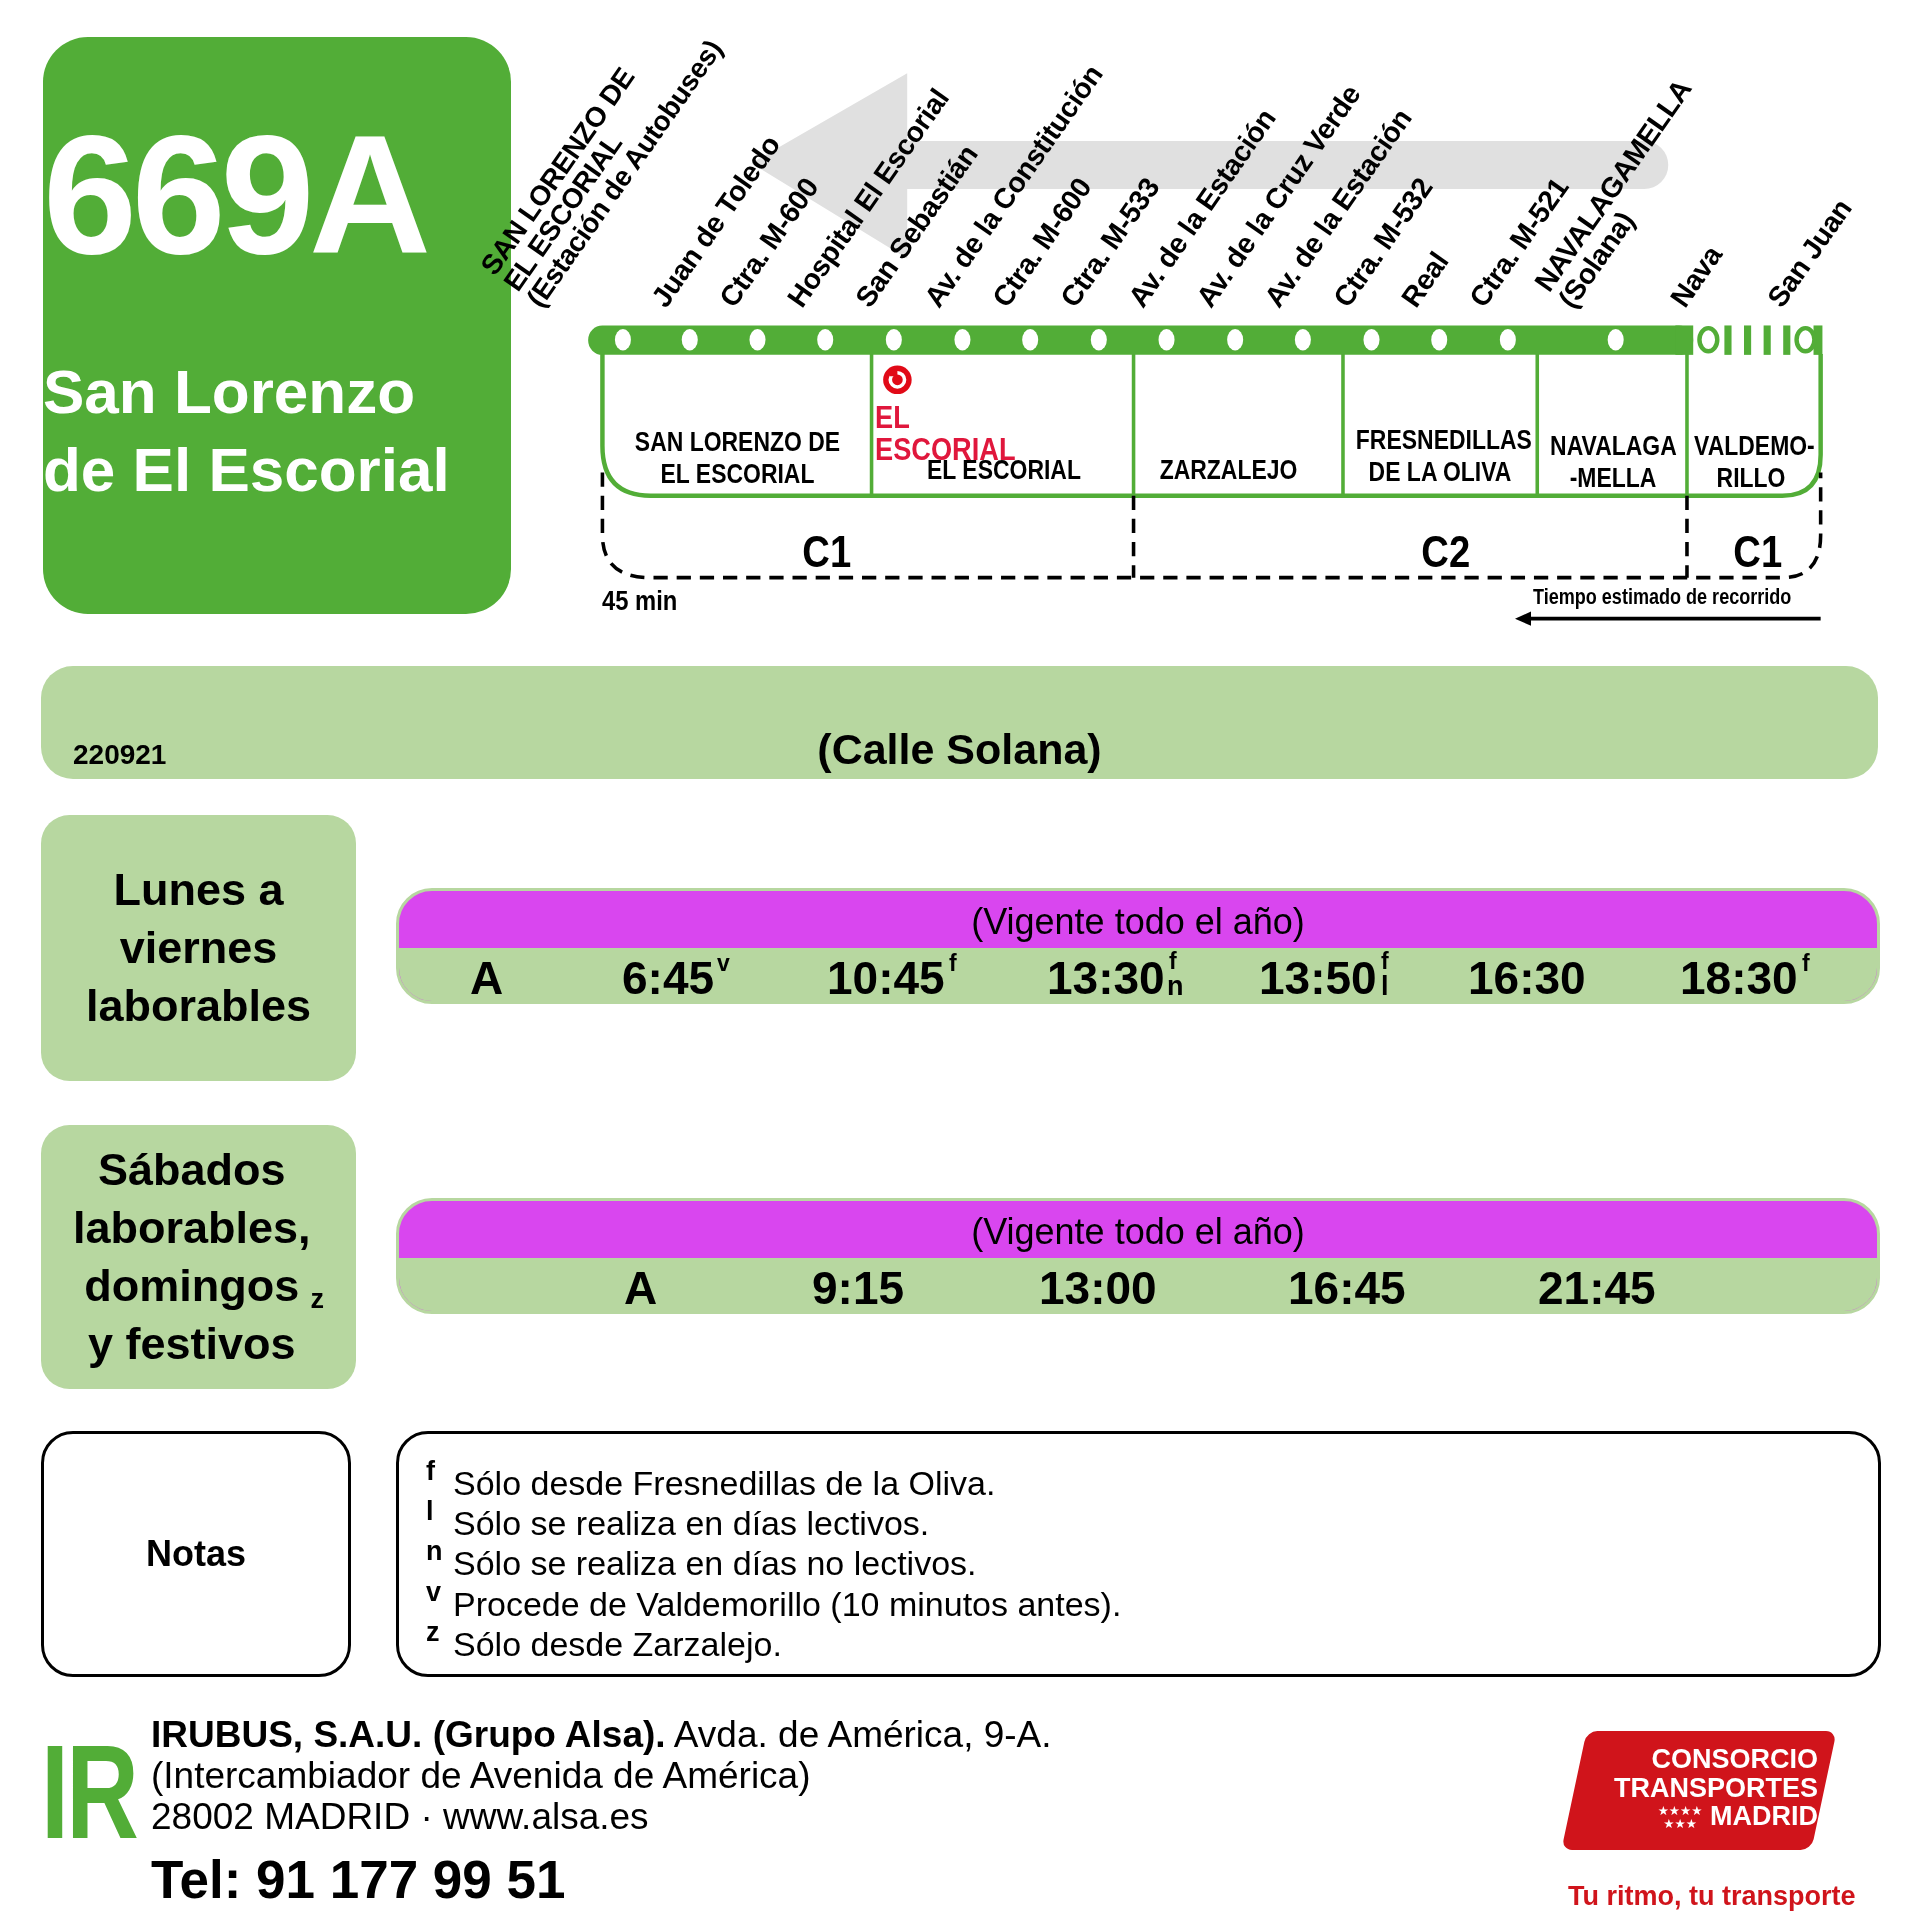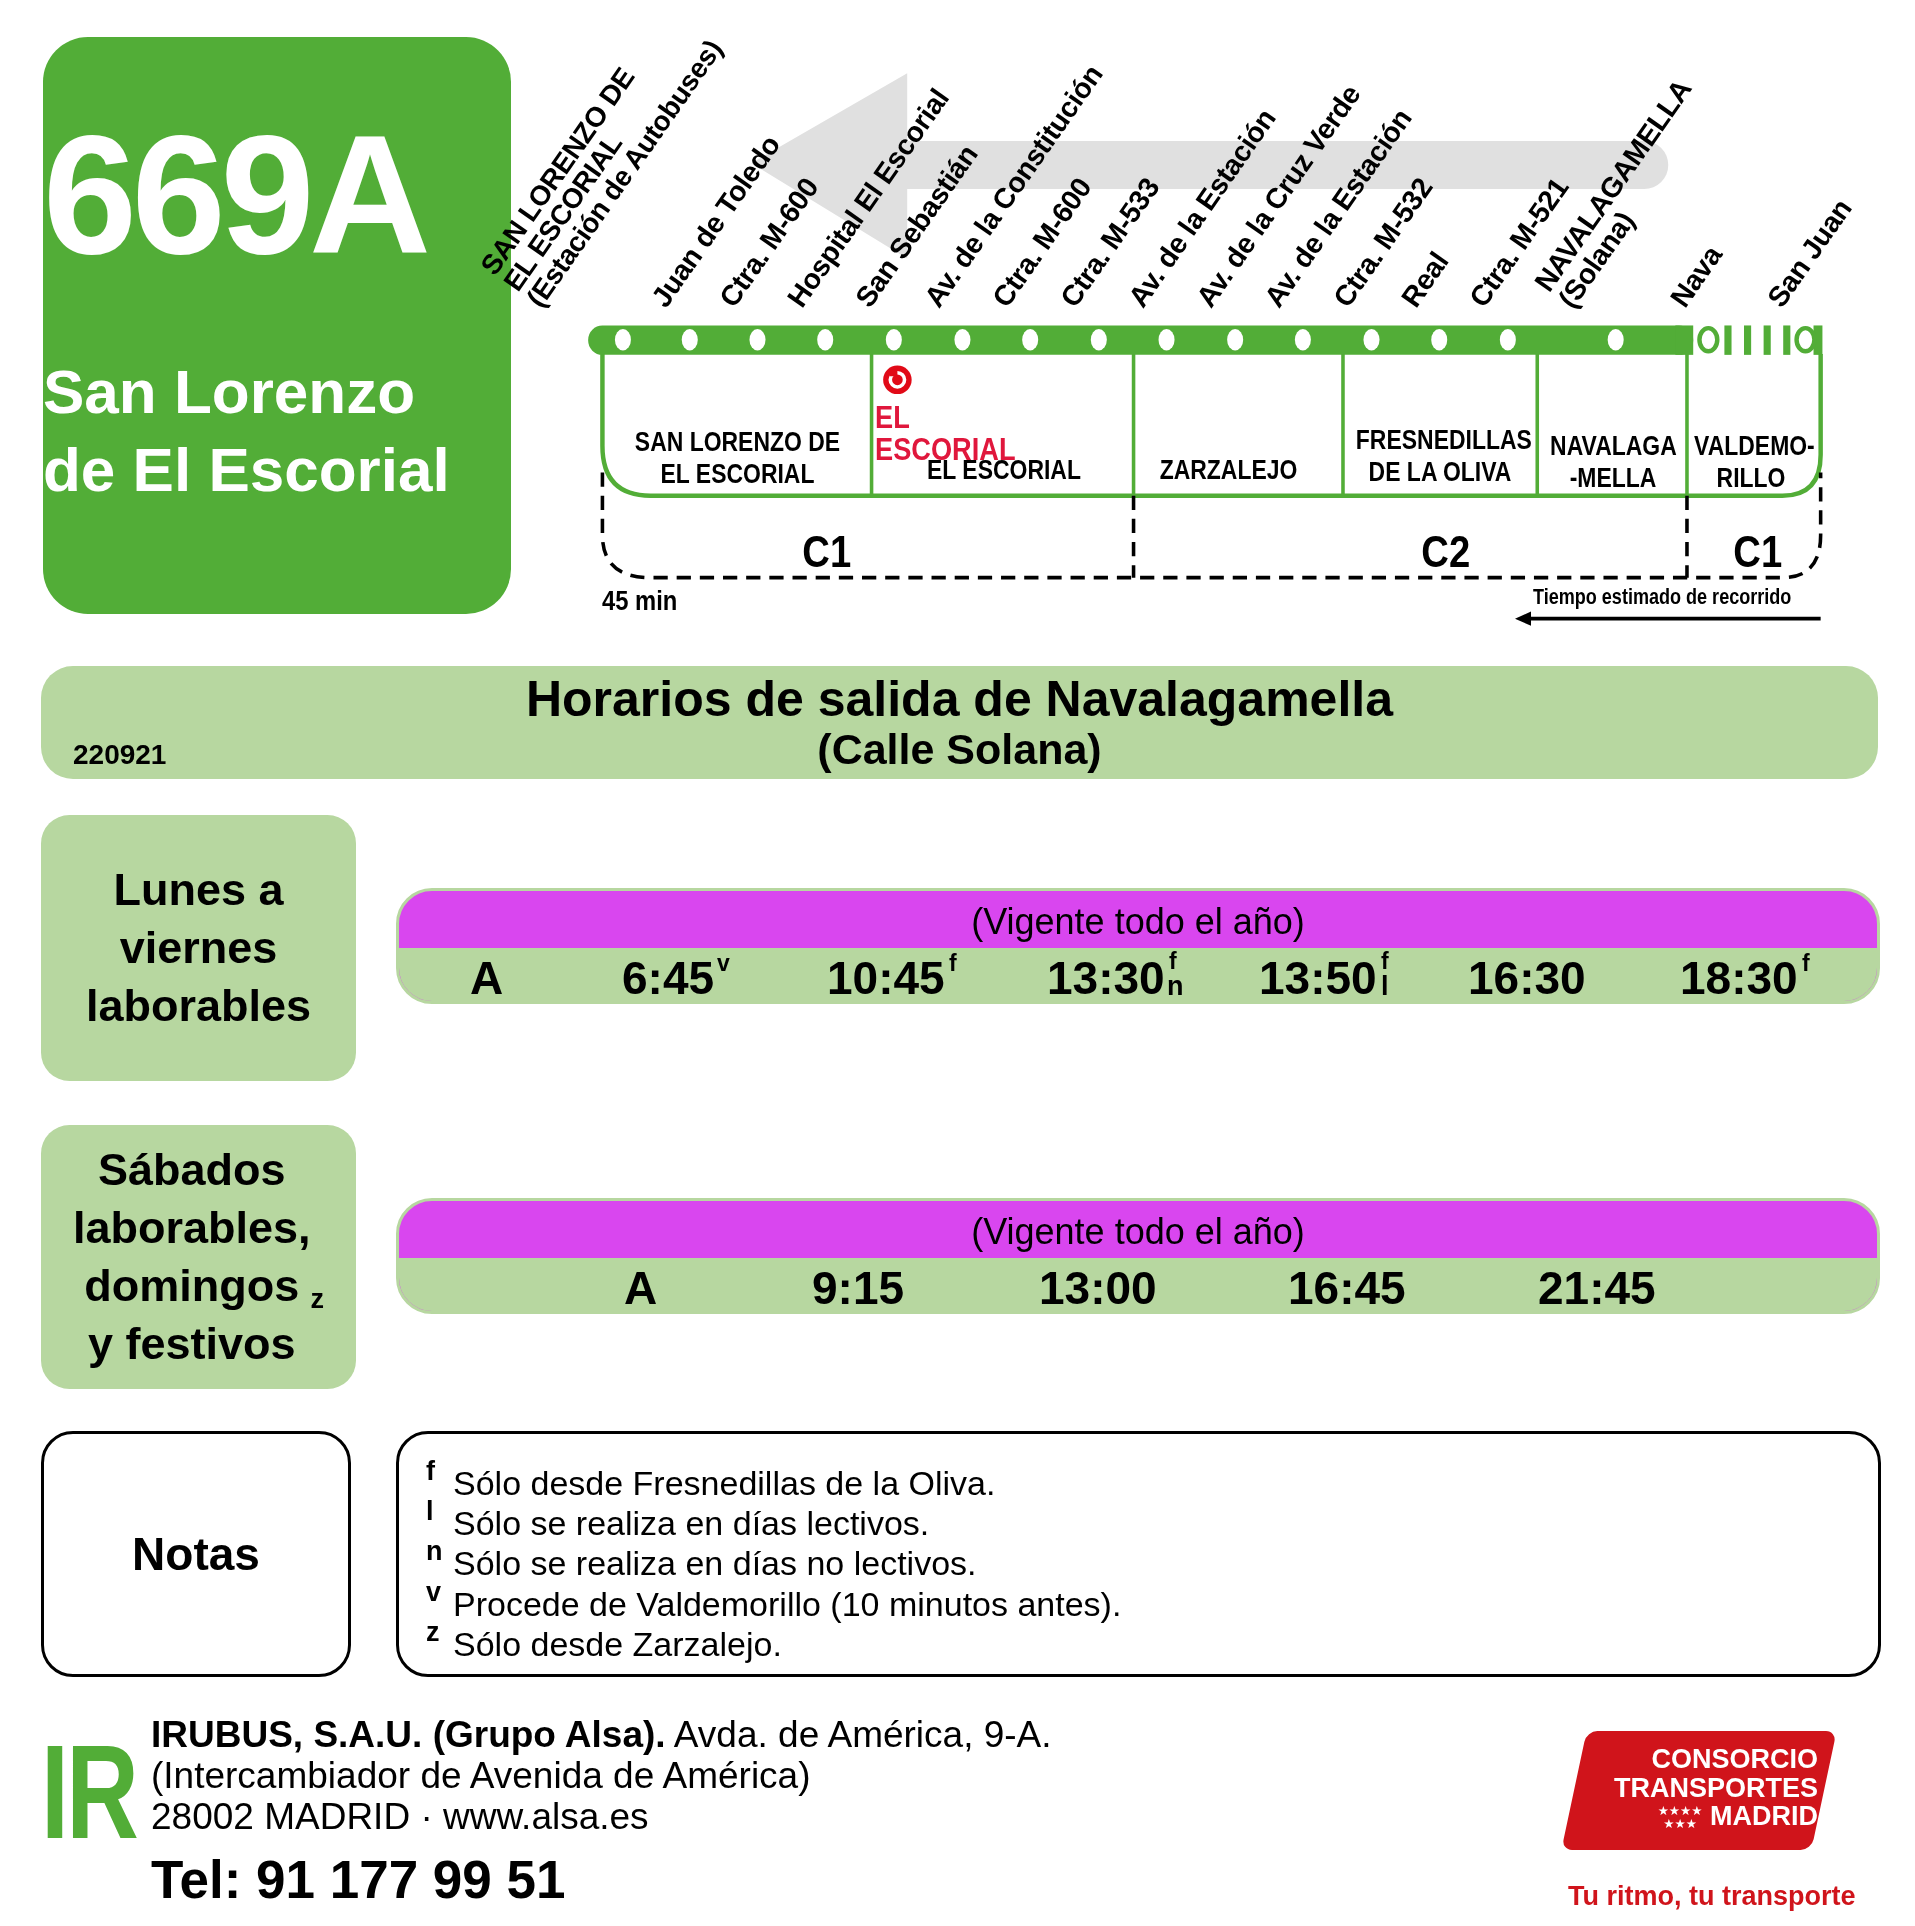--- a/index.html
+++ b/index.html
@@ -24,21 +24,21 @@
   #header-code { position:absolute; left:32px; top:73px; font-size:28px; font-weight:bold; }
 
   .day-box { position:absolute; left:41px; width:315px; background:#b7d7a0; border-radius:28.5px; text-align:center; font-size:45px; font-weight:bold; display:flex; align-items:center; justify-content:center; line-height:58px; }
   .sched-pill { position:absolute; left:396px; width:1484px; height:116px; border:3.6px solid #b7d7a0; border-radius:36px; overflow:hidden; box-sizing:border-box; background:#d946ef; }
   .sched-validity { position:absolute; left:0; right:0; top:2.7px; height:55px; text-align:center; font-size:36px; line-height:55px; }
   .sched-times { position:absolute; left:0; right:0; top:57px; bottom:0; background:#b7d7a0; }
   .time { position:absolute; top:5.3px; font-size:46px; font-weight:bold; line-height:50px; white-space:nowrap; }
   .sup { position:absolute; font-size:27px; font-weight:bold; line-height:27px; }
 
   
-  #notes-label-box { left:41px; top:1431px; width:310px; height:246px; border:3.6px solid #000; border-radius:32px; box-sizing:border-box; display:flex; align-items:center; justify-content:center; font-size:46px; font-weight:bold; }
+  #notes-label-box { left:41px; top:1431px; width:310px; height:246px; border:3.6px solid #000; border-radius:32px; box-sizing:border-box; display:flex; align-items:center; justify-content:center; font-size:36px; font-weight:bold; }
   #notes-box { left:396px; top:1431px; width:1485px; height:246px; border:3.6px solid #000; border-radius:32px; box-sizing:border-box; }
   .note-row { position:absolute; left:27px; font-size:34px; line-height:39px; white-space:nowrap; }
   .note-key { position:absolute; left:0; top:-12.5px; font-size:27px; font-weight:bold; }
   .note-text { position:absolute; left:27px; top:0; }
 
   
   #ir-logo { left:41px; top:1725px; font-size:134px; font-weight:bold; color:#52ad37; line-height:1; letter-spacing:-3.6px; transform:scaleX(0.75); transform-origin:0 0; }
   .footer-line { position:absolute; left:151px; font-size:37px; line-height:41px; white-space:nowrap; }
   #phone { left:151px; top:1849px; font-size:53px; font-weight:bold; }
   #ctm-logo { left:1574px; top:1731px; width:250px; height:119px; background:#d0141b; border-radius:10.7px; transform:skewX(-12deg); }
@@ -155,21 +155,20 @@
 
   <div class="fare-zone" style="left:798px;top:526px">C1</div>
   <div class="fare-zone" style="left:1417px;top:526px">C2</div>
   <div class="fare-zone" style="left:1729px;top:526px">C1</div>
 
   <div class="abs" style="left:602px;top:585px;font-size:28px;font-weight:bold;transform:scaleX(0.85);transform-origin:0 0">45 min</div>
   <div class="abs" style="left:1533px;top:584px;font-size:22px;font-weight:bold;transform:scaleX(0.82);transform-origin:0 0;white-space:nowrap">Tiempo estimado de recorrido</div>
 </div>
 
 <div id="schedule-header" class="abs">
-  <div id="header-title">Horarios de salida de Navalagamella</div>
   <div id="header-subtitle">(Calle Solana)</div>
   <div id="header-code">220921</div>
 </div>
 
 <div class="day-box" style="top:815px;height:266px;white-space:pre">Lunes a
 viernes
 laborables</div>
 <div class="sched-pill" style="top:888px">
   <div class="sched-validity">(Vigente todo el año)</div>
   <div class="sched-times">

